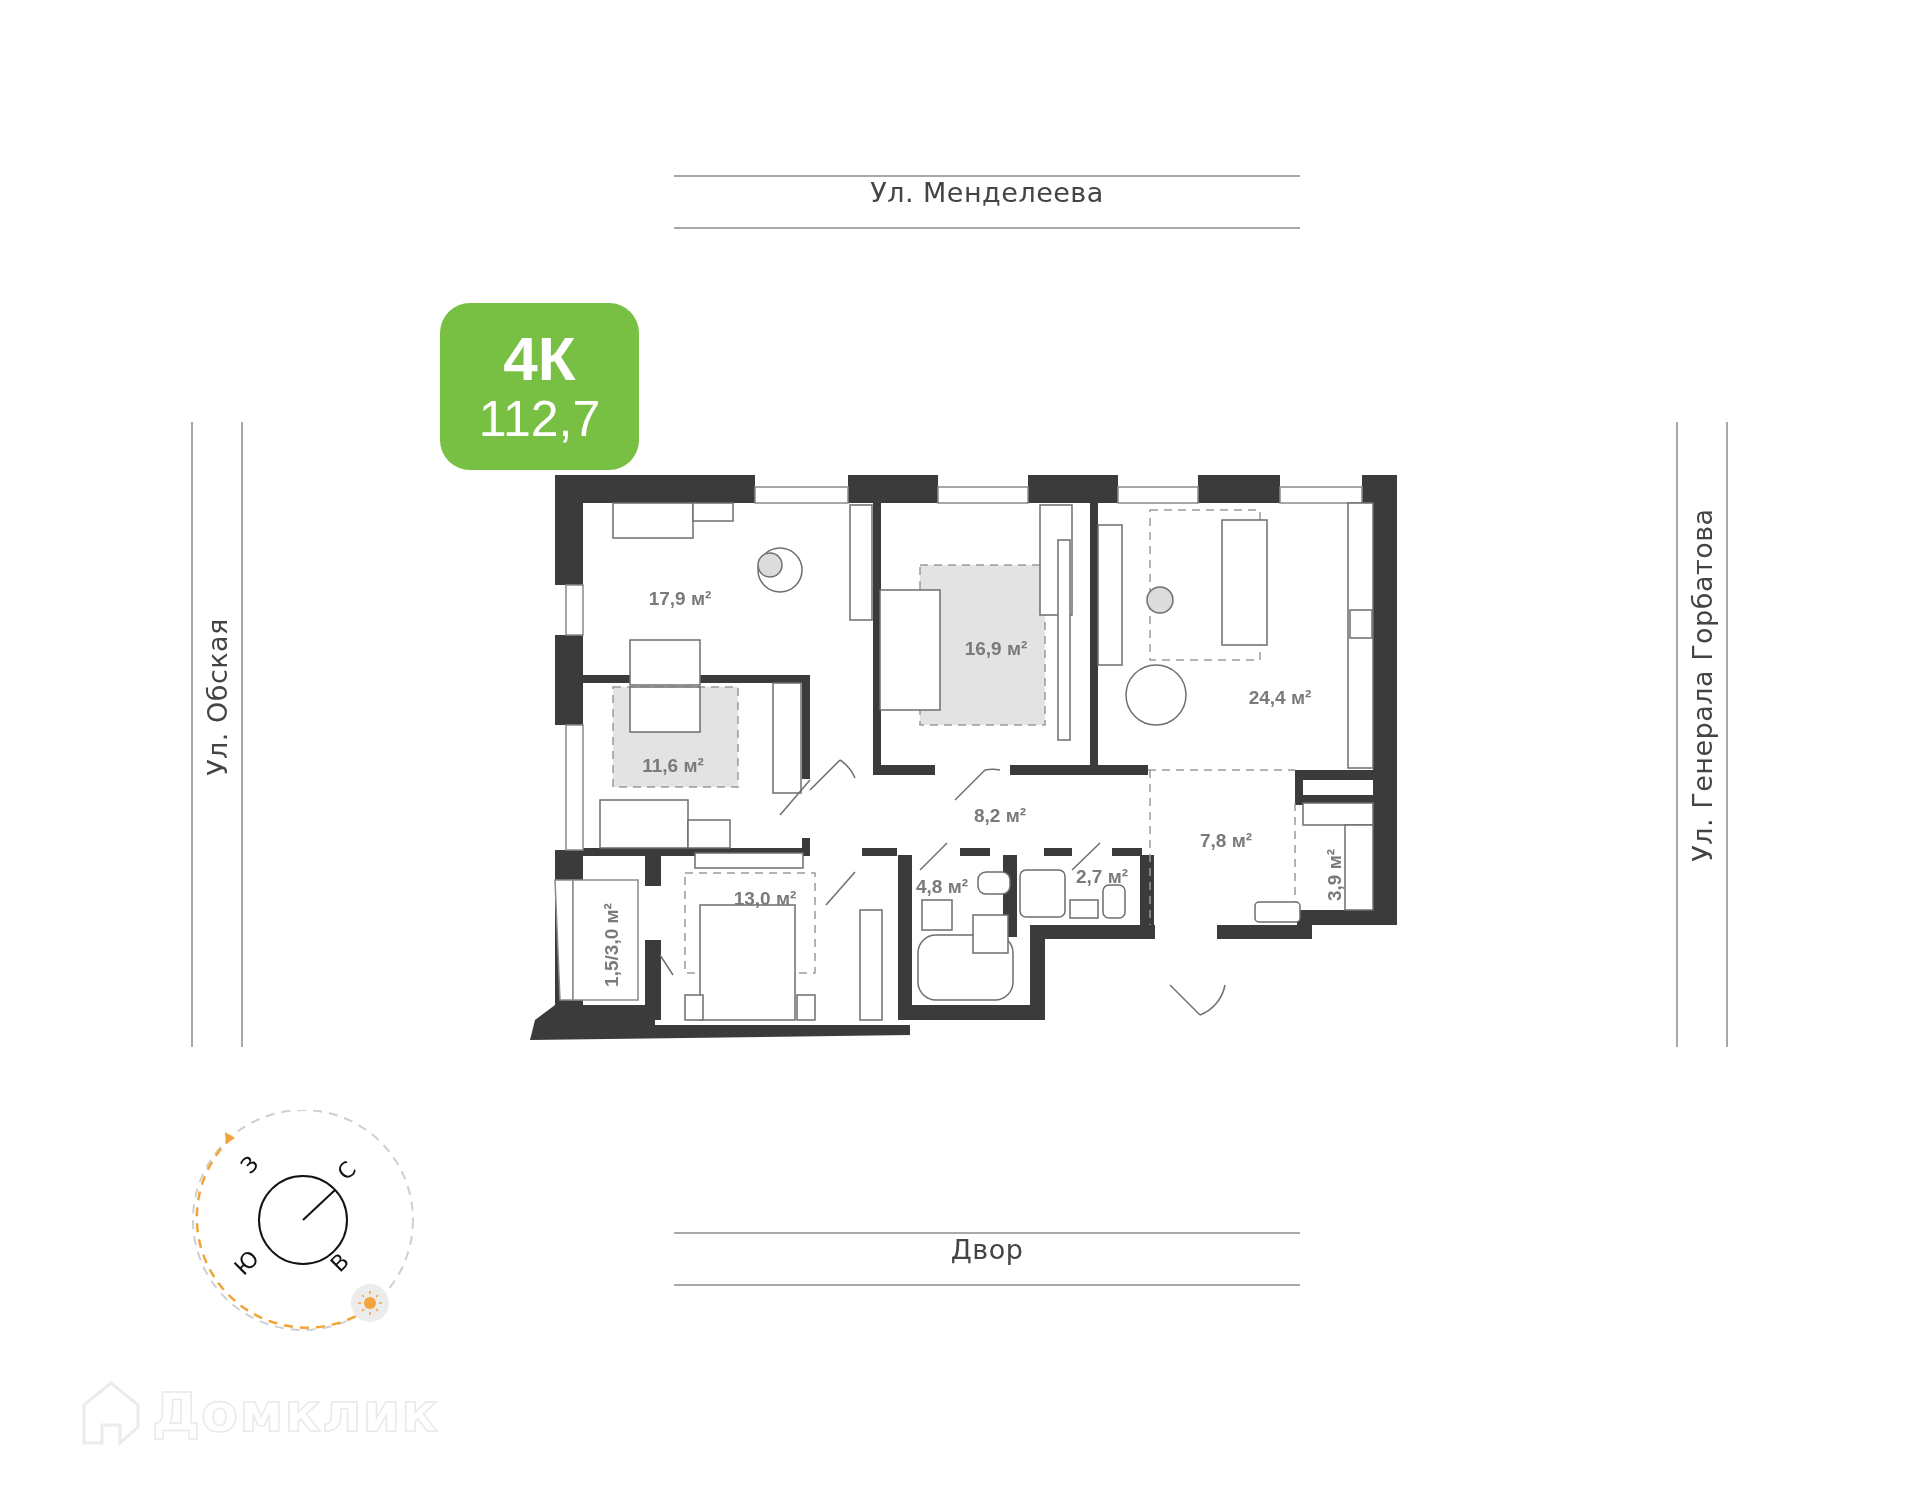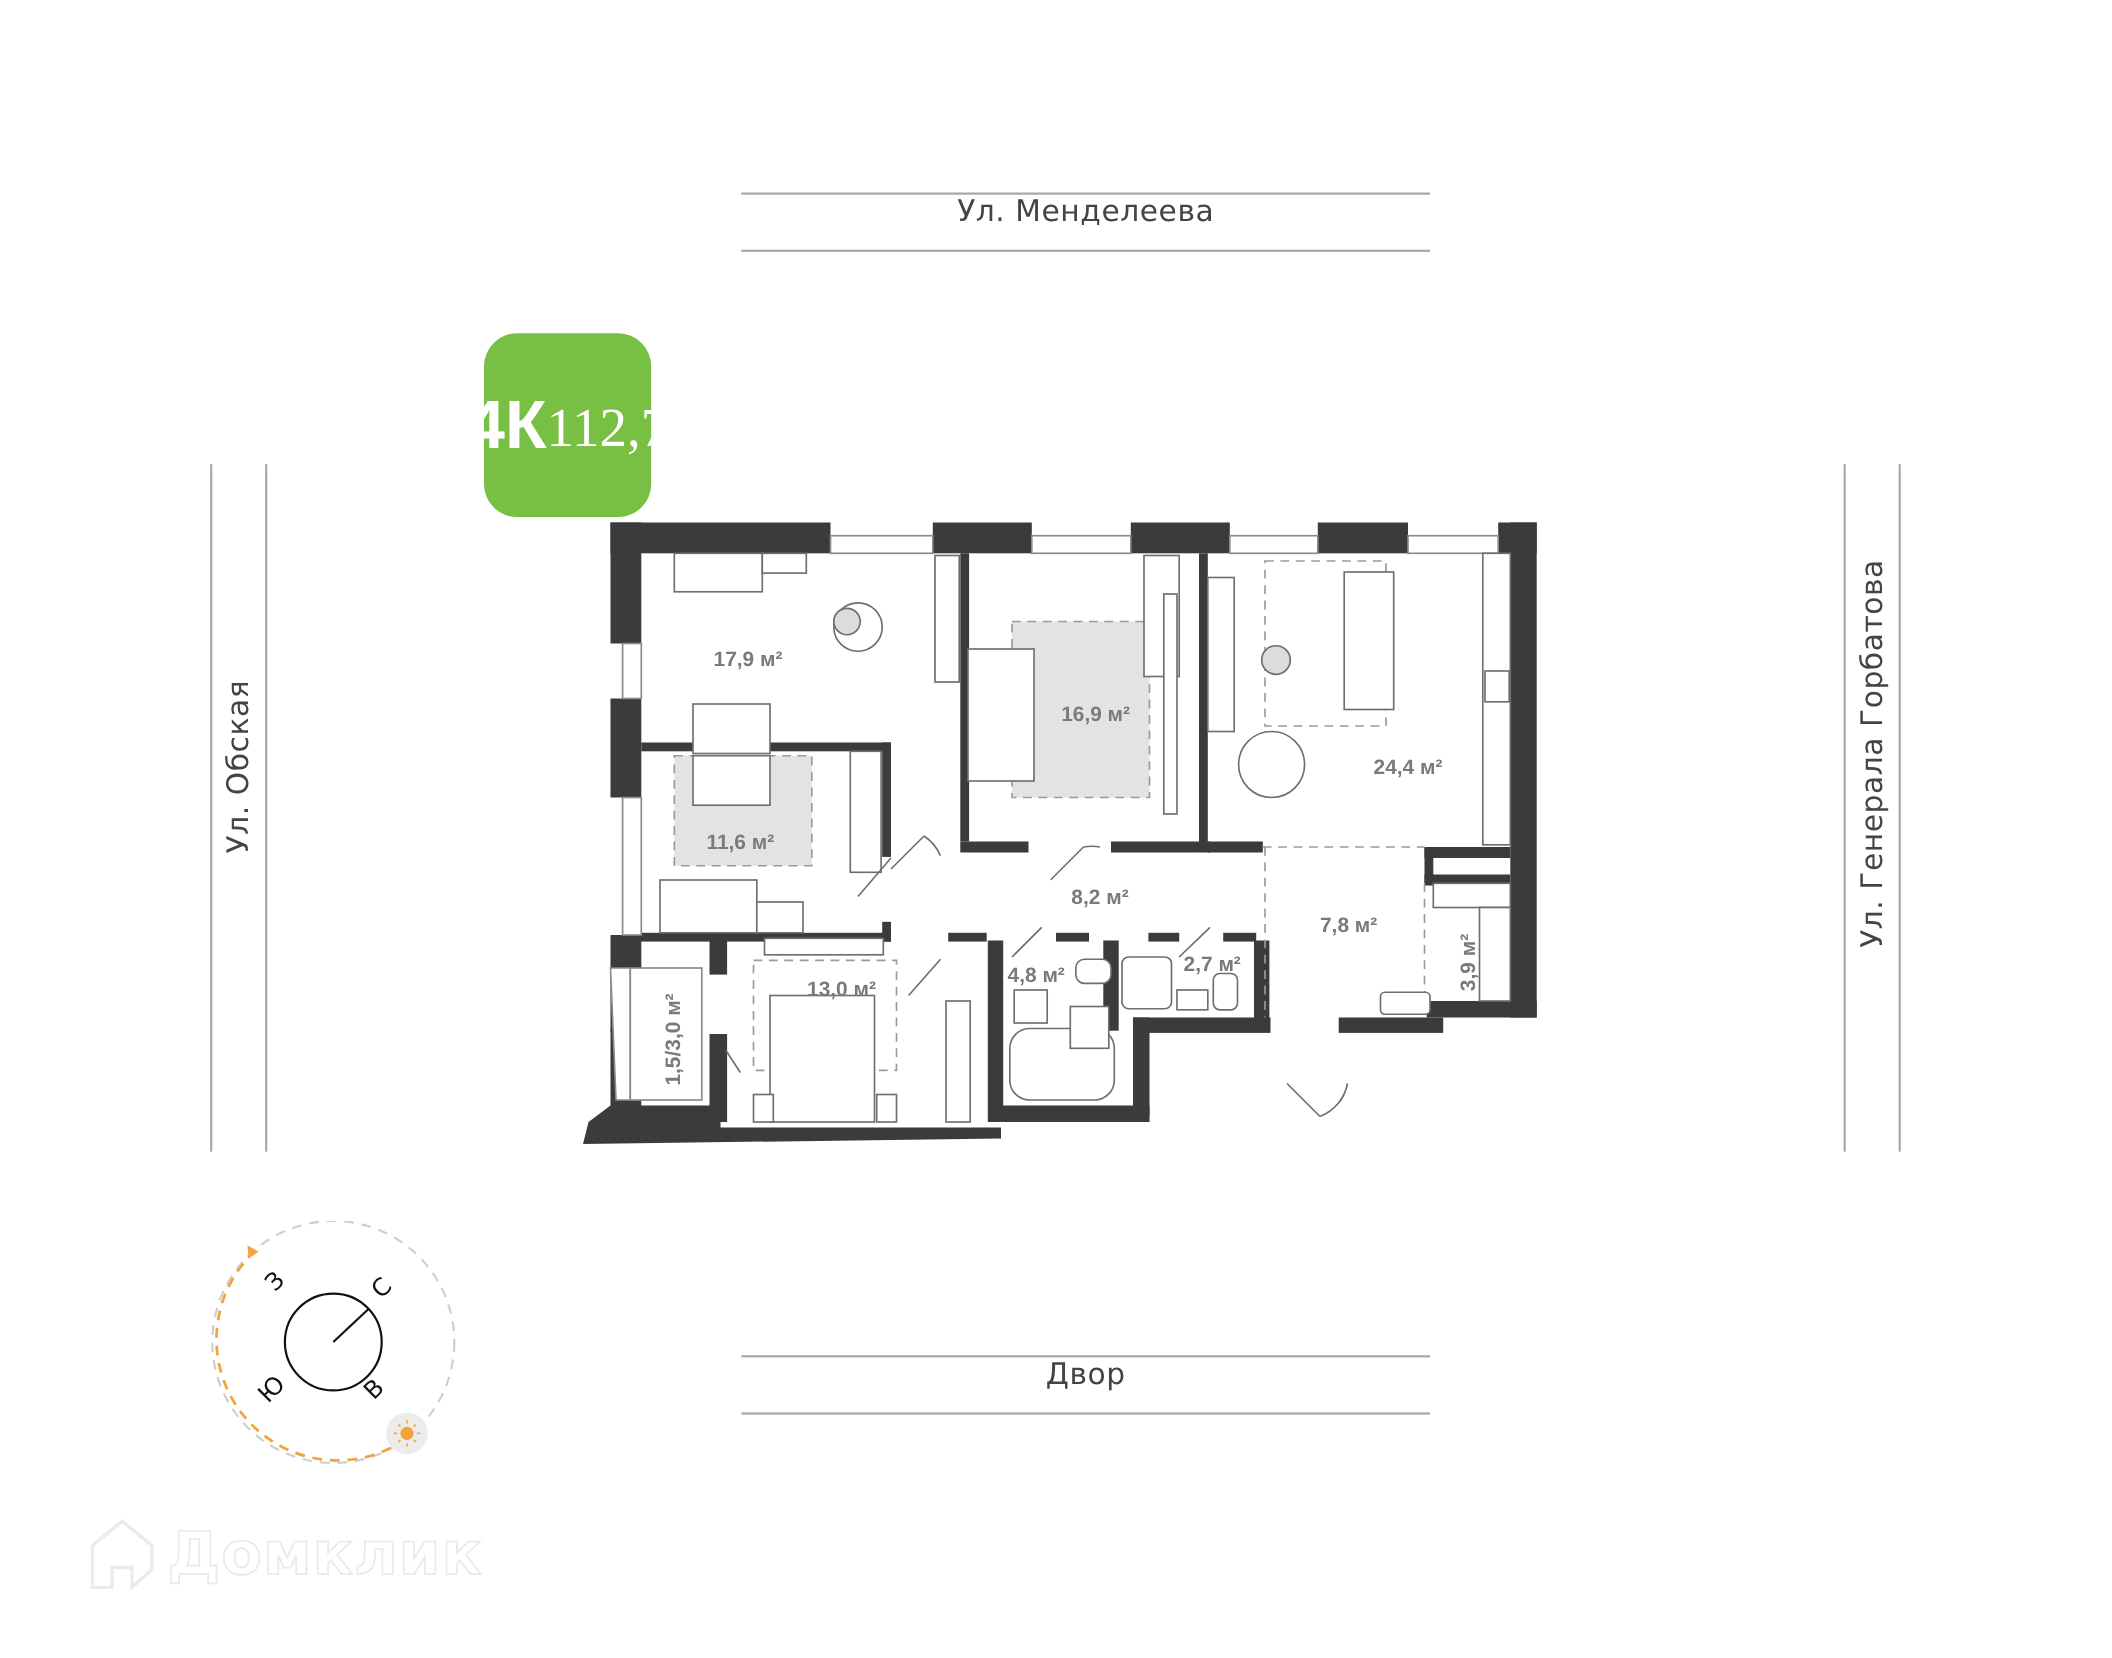--- a/index.html
+++ b/index.html
@@ -7,23 +7,23 @@
   .street { position:absolute; }
   .street-h { left:674px; width:626px; height:50px; border-top:2px solid #a8a8a8; border-bottom:2px solid #a8a8a8; display:flex; align-items:flex-start; justify-content:center; font-size:27px; color:#444; letter-spacing:0.5px; }
   .street-v { top:422px; height:625px; width:48px; border-left:2px solid #a8a8a8; border-right:2px solid #a8a8a8; }
   .street-v .vtext { position:absolute; left:50%; top:50%; transform:translate(-50%,-50%) rotate(-90deg); white-space:nowrap; font-size:27px; color:#444; letter-spacing:0.5px; }
   #street-left { left:191px; }
   #street-left .vtext { top:44%; }
   #street-right { left:1676px; }
   #street-right .vtext { top:42%; }
   #street-top { top:175px; }
   #street-bottom { top:1232px; }
-  .badge { position:absolute; left:440px; top:303px; width:152px; height:167px; border-radius:30px; background:#77c043; color:#fff; display:flex; flex-direction:row; align-items:center; justify-content:center; }
+  .badge { position:absolute; left:440px; top:303px; width:199px; height:167px; border-radius:30px; background:#77c043; color:#fff; display:flex; flex-direction:column; align-items:center; justify-content:center; }
   .badge .type { font-family:"Liberation Sans", sans-serif; font-weight:bold; font-size:62px; line-height:62px; }
-  .badge .area { font-family:Liberation Serif, serif; font-size:50px; line-height:54px; margin-top:2px; }
+  .badge .area { font-family:Liberation Sans, sans-serif; font-size:50px; line-height:54px; margin-top:2px; }
   svg.plan { position:absolute; left:0; top:0; }
   .room-label { font-family:"Liberation Sans", sans-serif; font-weight:bold; font-size:19px; fill:#7a7a7a; }
   .compass { position:absolute; left:180px; top:1110px; width:260px; height:250px; }
   .compass-letter { font-family:"DejaVu Sans", sans-serif; font-size:22px; fill:#111; }
   .watermark { position:absolute; left:80px; top:1375px; height:75px; display:flex; align-items:center; gap:10px; }
   .watermark .wm-text { font-family:"DejaVu Sans", sans-serif; font-weight:bold; font-size:54px; color:#fff; -webkit-text-stroke:1.5px #e9e9e9; letter-spacing:1px; }
 </style>
 </head>
 <body>
 

